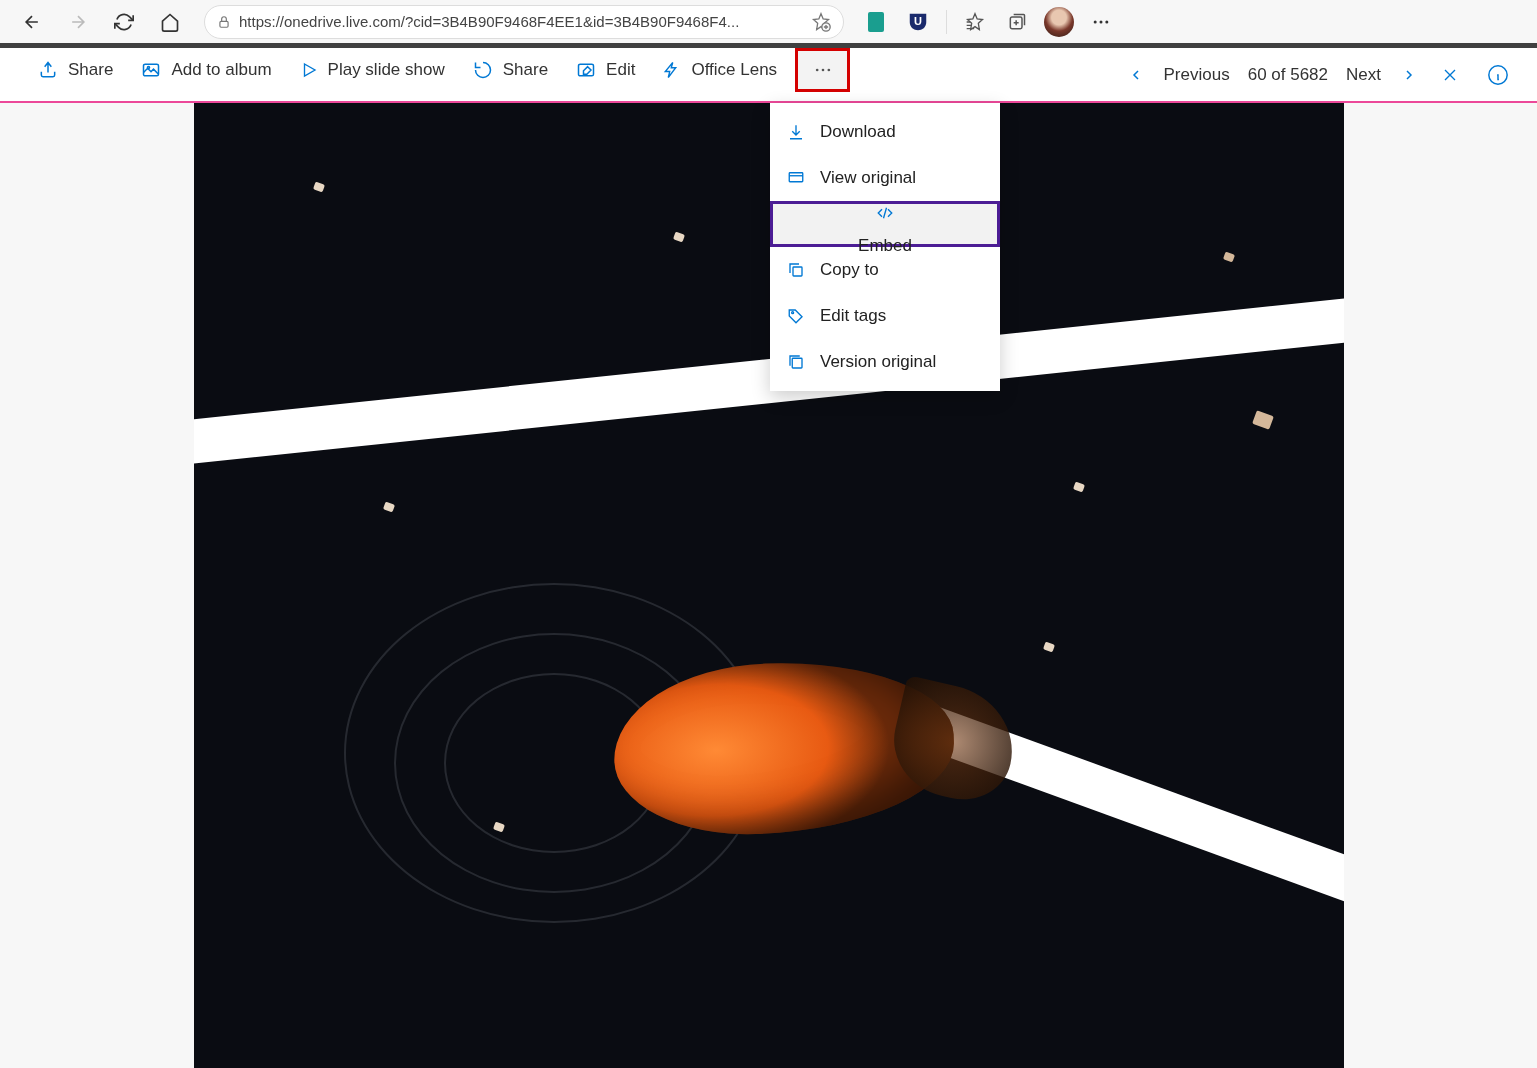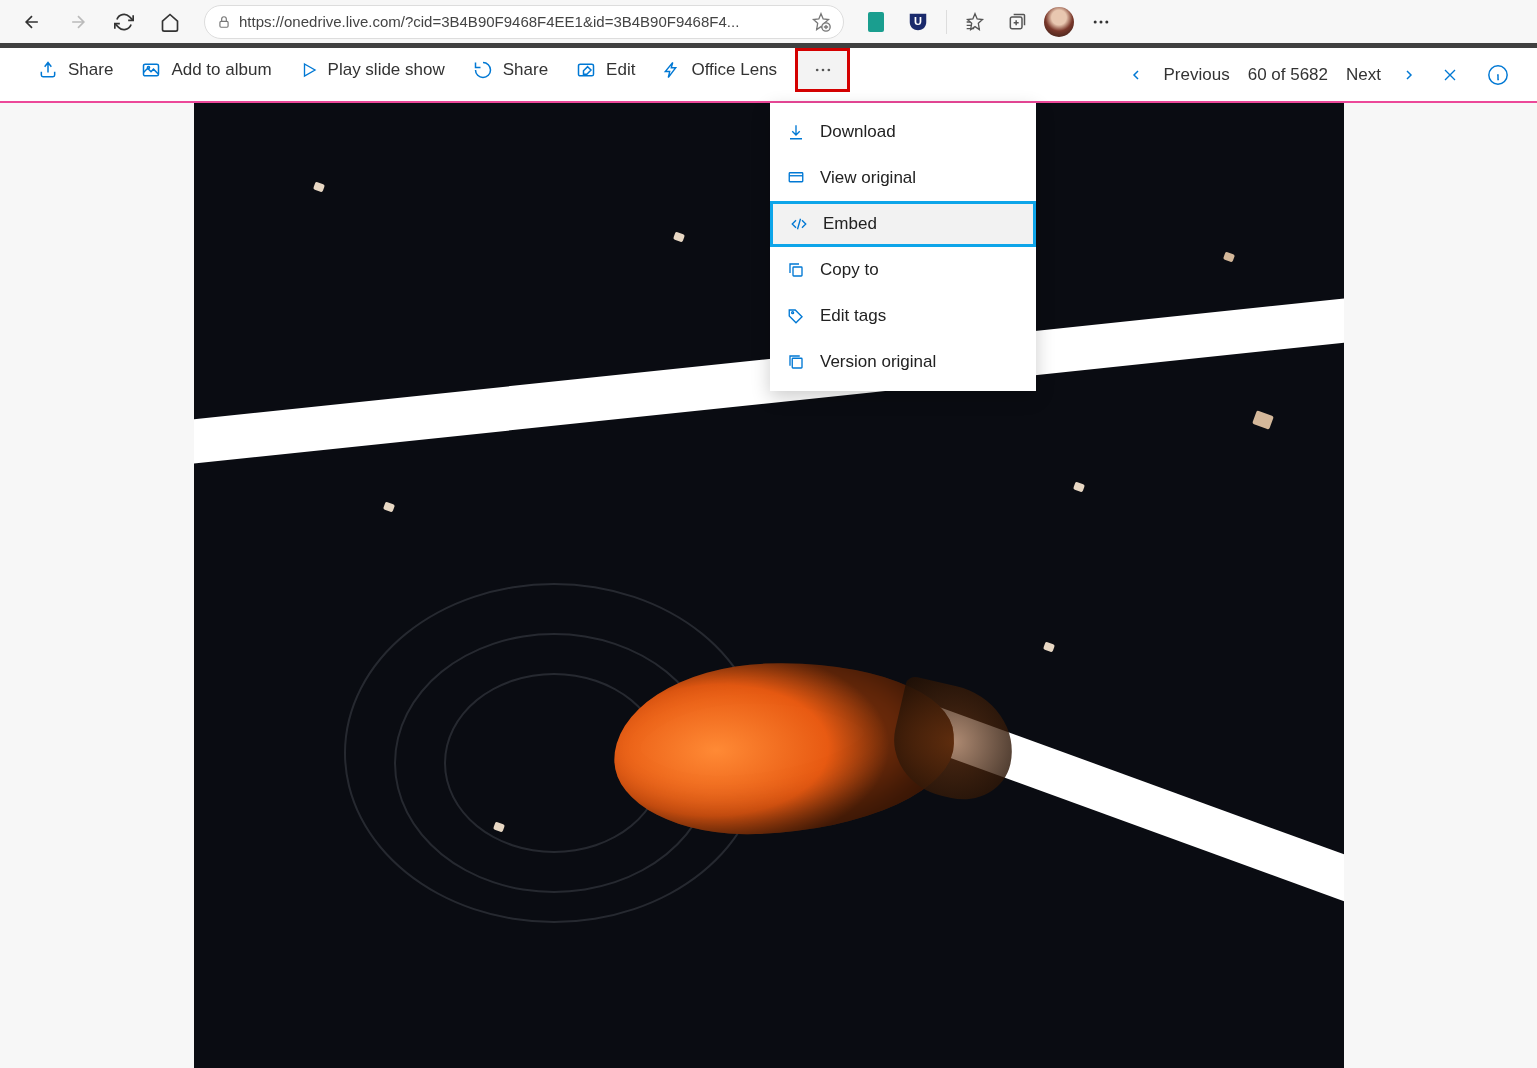--- a/index.html
+++ b/index.html
@@ -106,35 +106,36 @@
   .drop {
     position:absolute; left:580px; top:15px; width:44px;height:50px;
     background:#0078d4; border-radius:50% 50% 50% 50% / 60% 60% 40% 40%;
   }
   .drop::before{content:"";position:absolute;left:13px;top:-12px;border-left:9px solid transparent;border-right:9px solid transparent;border-bottom:18px solid #0078d4;}
 
   
   .menu {
     position: absolute;
     left: 770px; top: 0px;
-    width: 266px;
+    width: 230px;
     background: #fff;
     box-shadow: 0 6px 18px rgba(0,0,0,.2);
     padding: 6px 0;
     z-index: 20;
   }
   .menu-item {
     display: flex; align-items: center; gap: 14px;
     height: 46px; padding: 0 16px;
     font-size: 17px; color: #222; cursor: pointer;
   }
   .menu-item .mi { width: 20px; display:flex; align-items:center; justify-content:center; color:#0078d4;}
   .menu-item.highlight {
-    border: 3px solid #0ea5e9;
+    border: 3px solid #4c1d95;
     background: #f2f2f2;
+    flex-direction: column;
   }
 
   .sep { width:1px; height:24px; background:#ddd; margin:0 4px;}
 </style>
 </head>
 <body>
 
 <div class="browser-bar">
   <div class="nav-btn">
     <svg width="20" height="20" viewBox="0 0 24 24" fill="none" stroke="currentColor" stroke-width="2">

